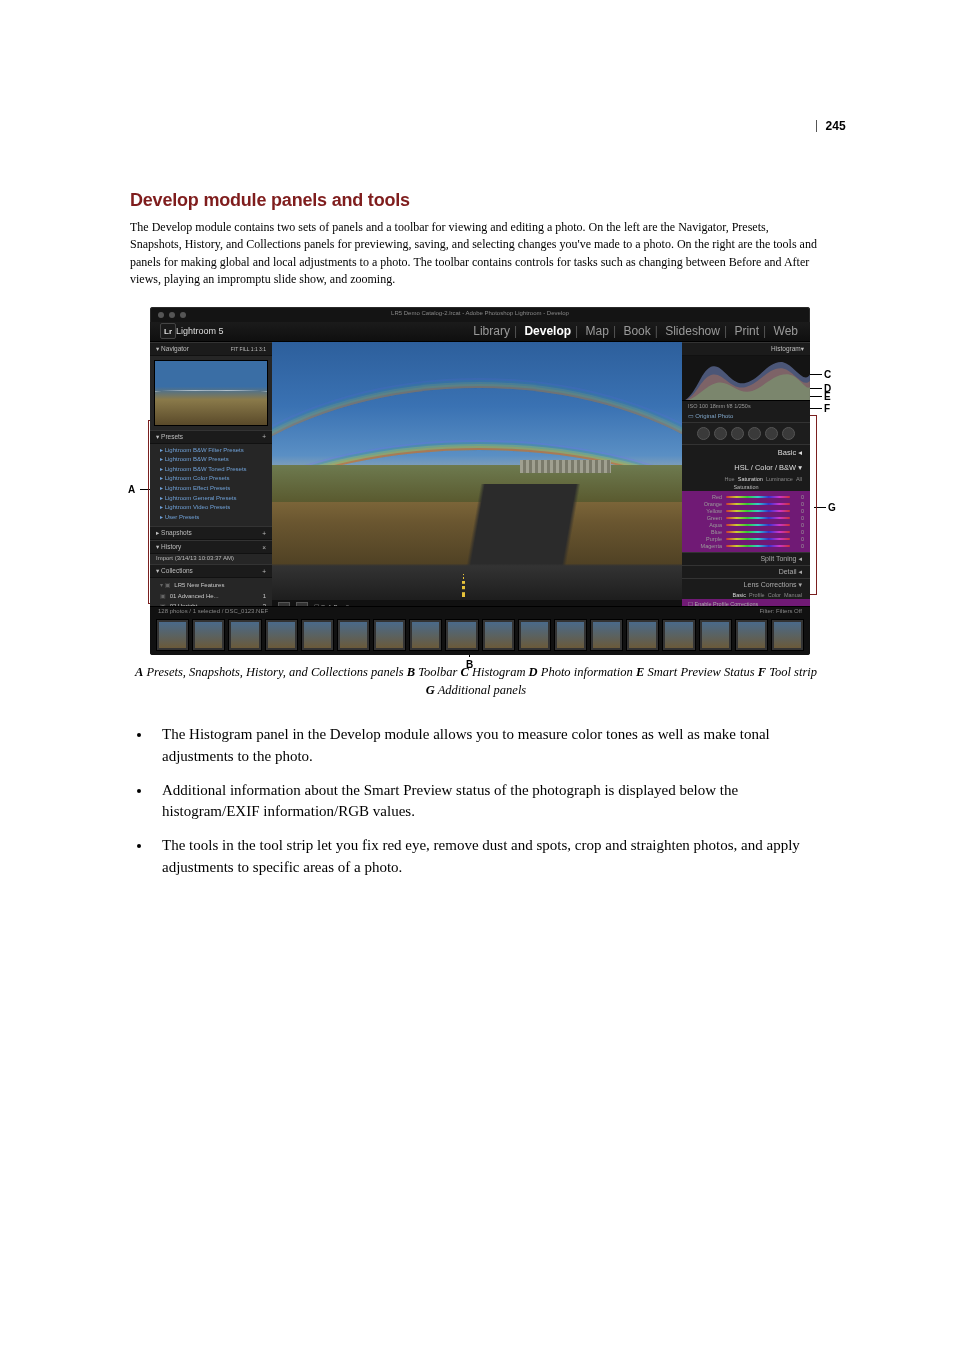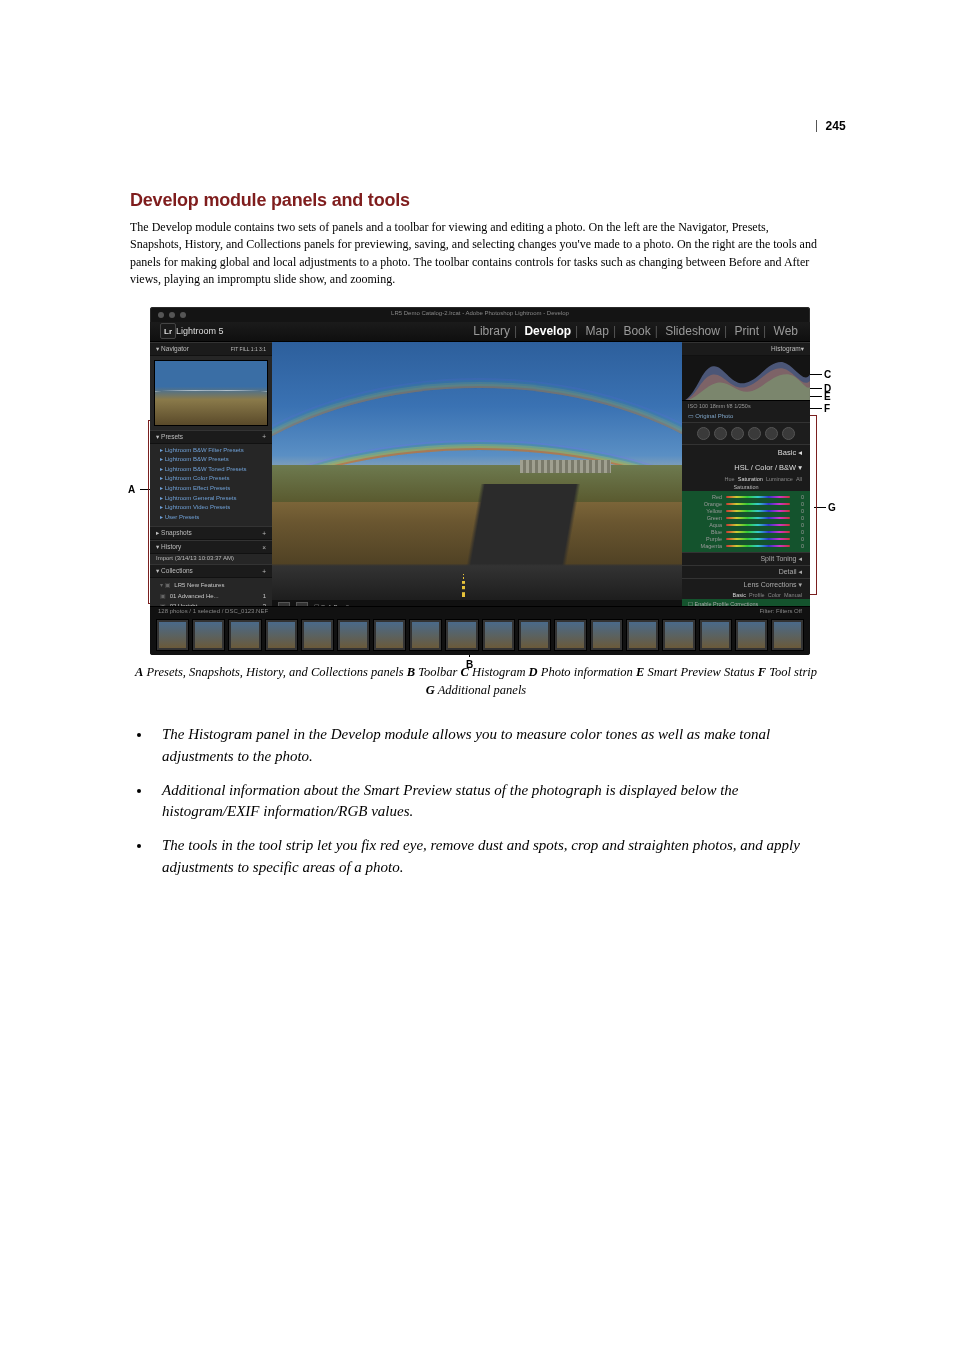--- a/index.html
+++ b/index.html
@@ -68,21 +68,20 @@
   }
   .caption b { font-weight: 700; font-style: italic; }
   ul.bullets {
     margin: 6px 0 0 0;
     padding: 0 0 0 22px;
   }
   ul.bullets li {
     font-size: 15px;
     line-height: 1.45;
     padding: 0 0 12px 10px;
-    font-style: italic;
   }
   .figure-wrap {
     position: relative;
     width: 700px;
     margin-top: 18px;
     margin-left: 0;
   }
   .figure {
     position: relative;
     width: 660px;
@@ -178,21 +177,21 @@
   }
   .toolbar {
     position: absolute; left: 122px; right: 124px; top: 293px; height: 14px;
     background: #111; display:flex; align-items:center; justify-content:space-between;
     font-family: Arial,sans-serif; font-size:6px; color:#aaa; padding:0 6px; box-sizing:border-box;
   }
   .toolbar .tb-left { display:flex; gap:6px; align-items:center;}
   .toolbar .tb-left .sq { width:10px; height:8px; background:#333; border:1px solid #555;}
   .right-panel {
     position: absolute; top: 35px; right: 0; width: 128px; bottom: 48px;
-    background: #14532d; font-family: Arial, sans-serif;
+    background: #701a75; font-family: Arial, sans-serif;
   }
   .histogram {
     height: 44px; margin: 0; background: #141414; position: relative; overflow:hidden;
     border-bottom:1px solid #000;
   }
   .histogram .curve {
     position:absolute; bottom:0; left:0; right:0; top:0;
   }
   .photo-info { color:#999; font-size:5.5px; padding:2px 6px; background:#1b1b1b;}
   .smart-prev { color:#7fa4c7; font-size:6px; padding:1px 6px 3px; background:#1b1b1b;}

